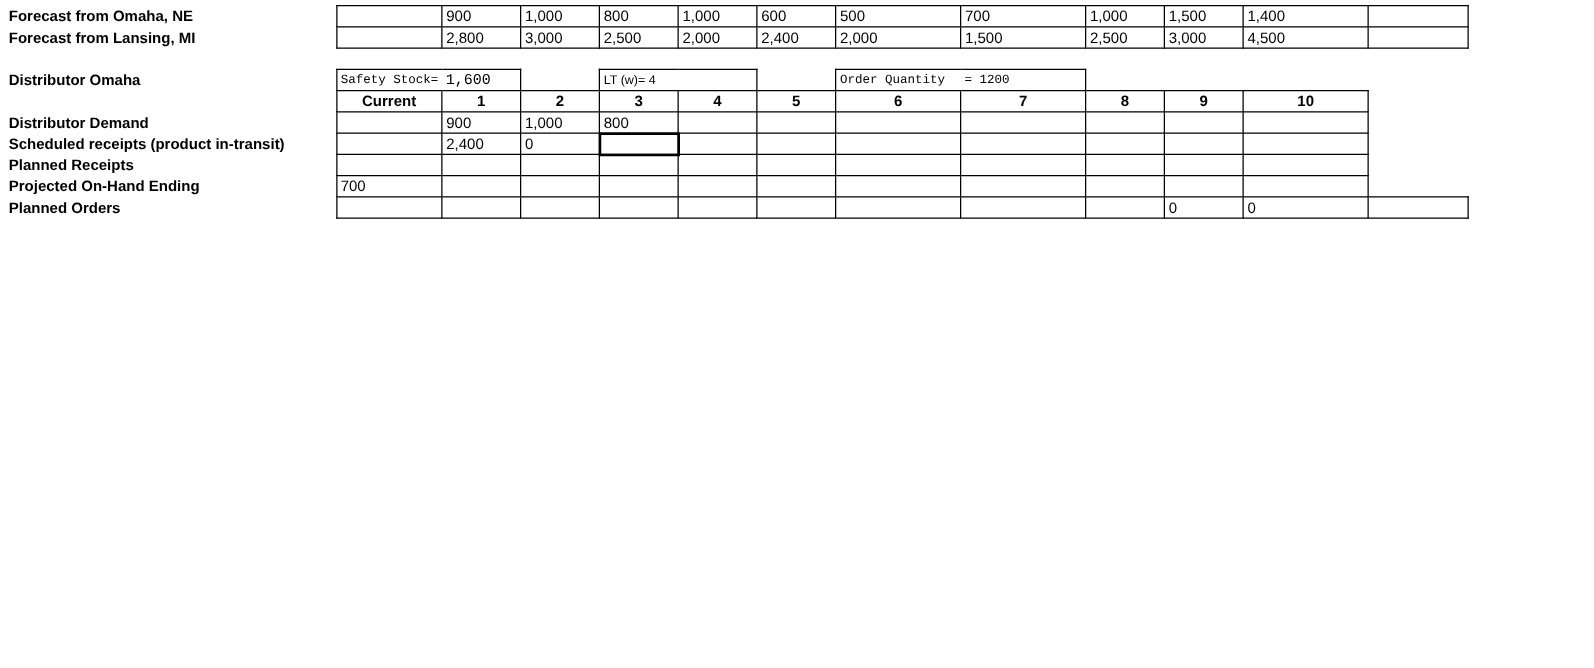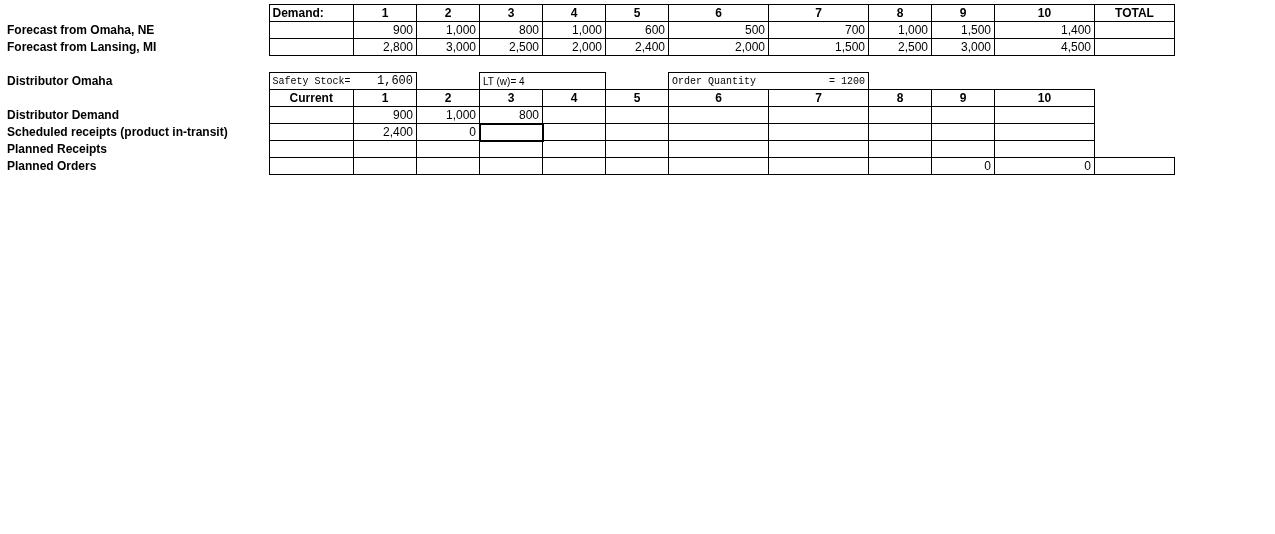--- a/index.html
+++ b/index.html
@@ -16,21 +16,21 @@
   }
   td {
     height: 17px;
     padding: 0 3px;
     white-space: nowrap;
     overflow: hidden;
     vertical-align: middle;
     box-sizing: border-box;
   }
   .b   { font-weight: bold; }
-  .r   { text-align: right; }
+  .r   { text-align: left; }
   .c   { text-align: center; }
   .bd  { border: 1px solid #000; }
   .bt  { border-top: 1px solid #000; }
   .bb  { border-bottom: 1px solid #000; font-family: Liberation Mono, monospace; }
   .bl  { border-left: 1px solid #000; }
   .br  { border-right: 1px solid #000; }
   .sm  { font-size: 10px; }
   
   .sel { outline: 2px solid #000; outline-offset: -1px; }
   
@@ -54,35 +54,20 @@
       <col class="cN">
   <col class="cW">
       <col class="cW">
   <col class="cN">
       <col class="cN">
       <col class="cW">
   <col class="cT">
 </colgroup>
 
 <tbody>
-      <tr>
-  <td></td>
-  <td class="b bd">Demand:</td>
-  <td class="b c bd">1</td>
-  <td class="b c bd">2</td>
-  <td class="b c bd">3</td>
-  <td class="b c bd">4</td>
-  <td class="b c bd">5</td>
-  <td class="b c bd">6</td>
-  <td class="b c bd">7</td>
-  <td class="b c bd">8</td>
-  <td class="b c bd">9</td>
-  <td class="b c bd">10</td>
-  <td class="b c bd">TOTAL</td>
-</tr>
 
 <tr>
   <td class="b">Forecast from Omaha, NE</td>
   <td class="bd"></td>
   <td class="r bd">900</td>
   <td class="r bd">1,000</td>
   <td class="r bd">800</td>
   <td class="r bd">1,000</td>
   <td class="r bd">600</td>
   <td class="r bd">500</td>
@@ -188,20 +173,35 @@
   <td class="bd"></td>
   <td class="bd"></td>
   <td class="bd"></td>
   <td class="bd"></td>
   <td class="bd"></td>
   <td class="bd"></td>
   <td class="bd"></td>
   <td></td>
 </tr>
 
+<tr>
+  <td class="b">Projected On-Hand Ending</td>
+  <td class="r bd">700</td>
+  <td class="bd"></td>
+  <td class="bd"></td>
+  <td class="bd"></td>
+  <td class="bd"></td>
+  <td class="bd"></td>
+  <td class="bd"></td>
+  <td class="bd"></td>
+  <td class="bd"></td>
+  <td class="bd"></td>
+  <td class="bd"></td>
+  <td></td>
+</tr>
 
 <tr>
   <td class="b">Planned Orders</td>
   <td class="bd"></td>
   <td class="bd"></td>
   <td class="bd"></td>
   <td class="bd"></td>
   <td class="bd"></td>
   <td class="bd"></td>
   <td class="bd"></td>

